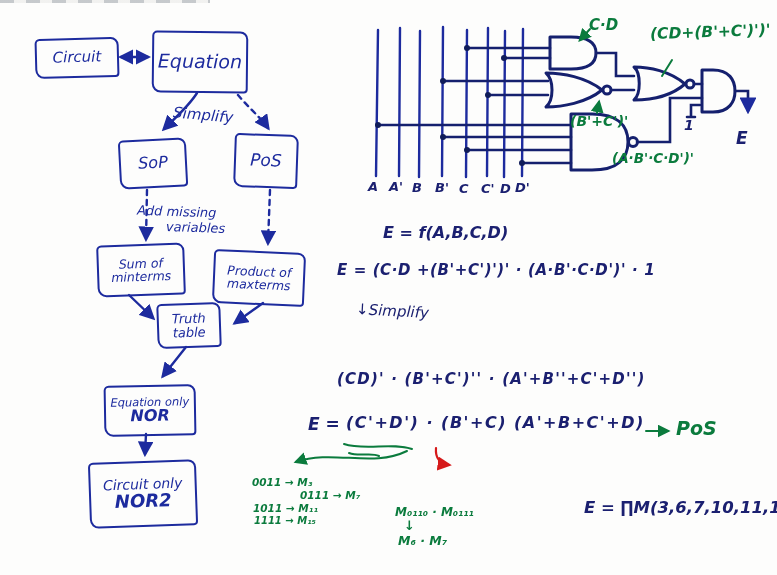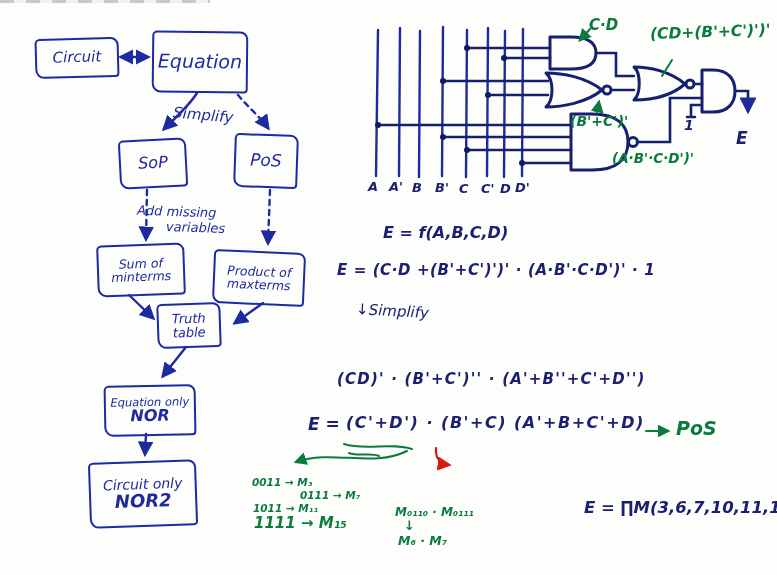--- a/index.html
+++ b/index.html
@@ -188,17 +188,17 @@
   <div class="t navy b" style="left:337px;top:372px;font-size:15px;letter-spacing:1.2px;">(CD)' · (B'+C')'' · (A'+B''+C'+D'')</div>
   <div class="t navy b" style="left:308px;top:416px;font-size:17px;">E =</div>
   <div class="t navy b" style="left:346px;top:415px;font-size:16px;letter-spacing:1.5px;">(C'+D') · (B'+C) (A'+B+C'+D)</div>
   <div class="t green b" style="left:676px;top:419px;font-size:19px;">PoS</div>
   <div class="t navy b" style="left:584px;top:499px;font-size:16.5px;">E = ∏M(3,6,7,10,11,14,15)</div>
 
 
   <div class="t green b" style="left:252px;top:477px;font-size:10.5px;">0011 → M₃</div>
   <div class="t green b" style="left:252px;top:490px;font-size:10.5px;margin-left:48px;">0111 → M₇</div>
   <div class="t green b" style="left:253px;top:503px;font-size:10.5px;">1011 → M₁₁</div>
-  <div class="t green b" style="left:254px;top:516px;font-size:15px;">1111 → M₁₅</div>
+  <div class="t green b" style="left:254px;top:516px;font-size:10px;">1111 → M₁₅</div>
   <div class="t green b" style="left:395px;top:506px;font-size:12px;">M₀₁₁₀ · M₀₁₁₁</div>
   <div class="t green b" style="left:404px;top:519px;font-size:13px;">↓</div>
   <div class="t green b" style="left:398px;top:534px;font-size:12.5px;">M₆ · M₇</div>
 </div>
 
 </body></html>

